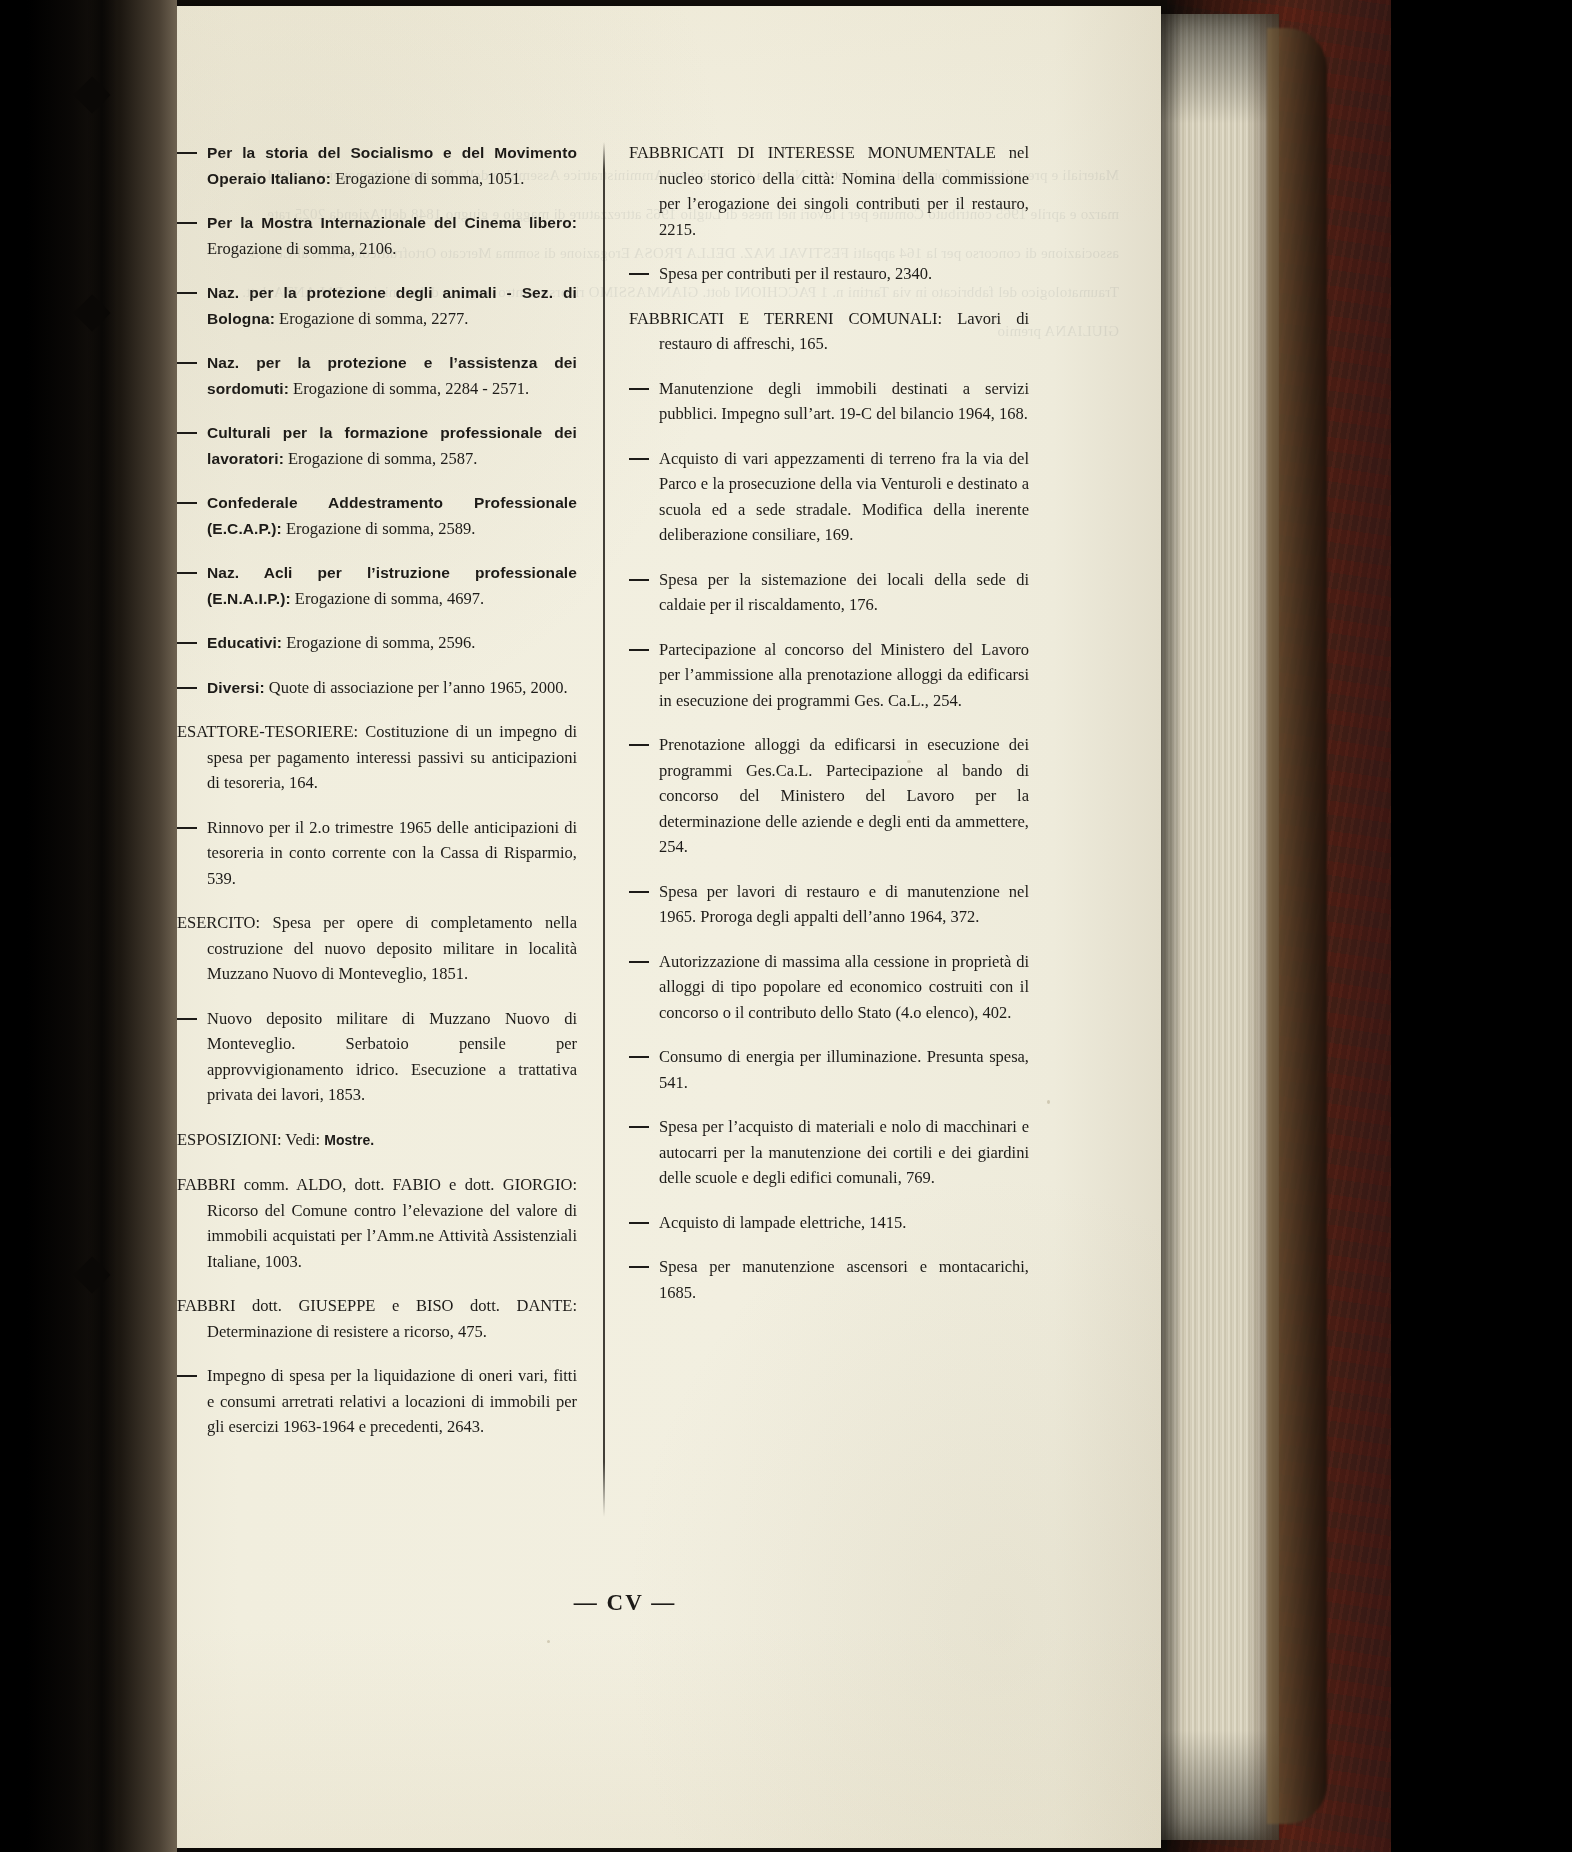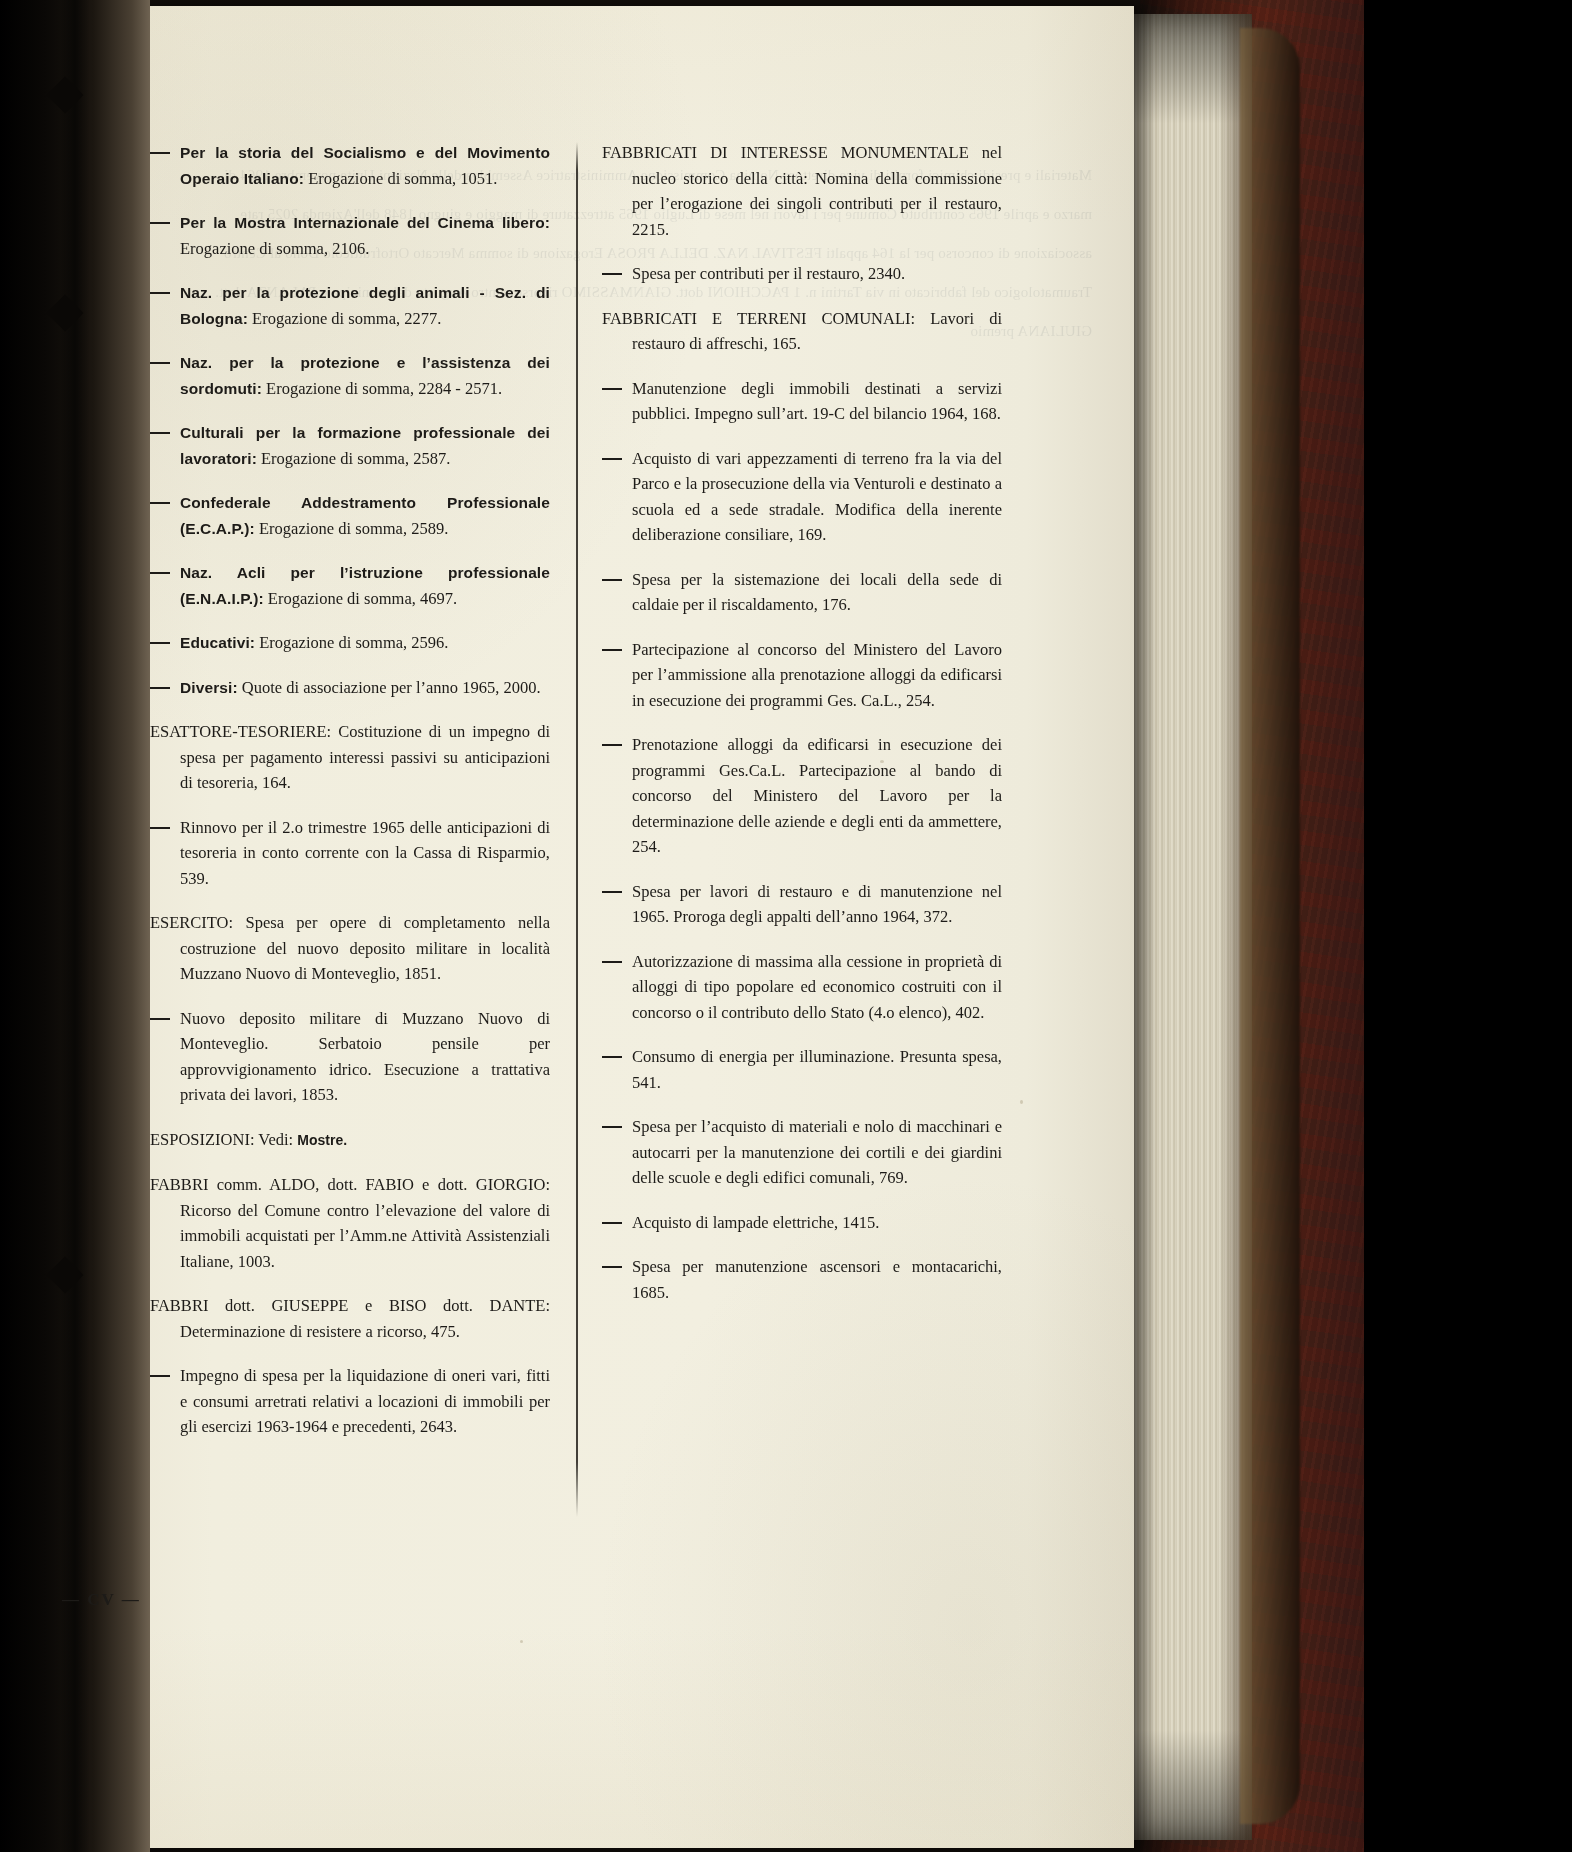--- a/index.html
+++ b/index.html
@@ -7,20 +7,21 @@
     padding: 0;
     background: #000000;
   }
   #page {
     position: relative;
     width: 1364px;
     height: 1852px;
     overflow: hidden;
     background: #a3a3a3;
     font-family: "Liberation Serif", serif;
+    margin-left: 27px;
   }
 
   
   .surround {
     position: absolute;
     inset: 0;
     background:
       radial-gradient(ellipse 120% 90% at 48% 46%, #2a2018 0%, #120e0a 55%, #050404 100%);
   }
 
@@ -166,24 +167,24 @@
   }
   .kw-b   { font-weight: bold; font-family:"Liberation Sans", sans-serif; font-size:15.5px; letter-spacing:.1px;}
   .kw-caps{ font-weight: 400; }
 
   .see { font-weight: bold; font-family:"Liberation Sans", sans-serif; font-size:14px;}
 
   .pagenum {
     position: absolute;
     left: 0; right: 0;
     top: 1590px;
-    text-align: left;
+    text-align: center;
     font-family: "Liberation Serif", serif;
     font-weight: bold;
-    font-size: 17px;
+    font-size: 23px;
     letter-spacing: 2px;
     color: #1d1b18;
   }
   .pagenum-wrap{
     position:absolute; left:62px; width:1072px; top:0; height:1852px; pointer-events:none;
   }
 
   
   .speck { position:absolute; border-radius:50%; background:#8a7a55; opacity:.30; }
 </style>

